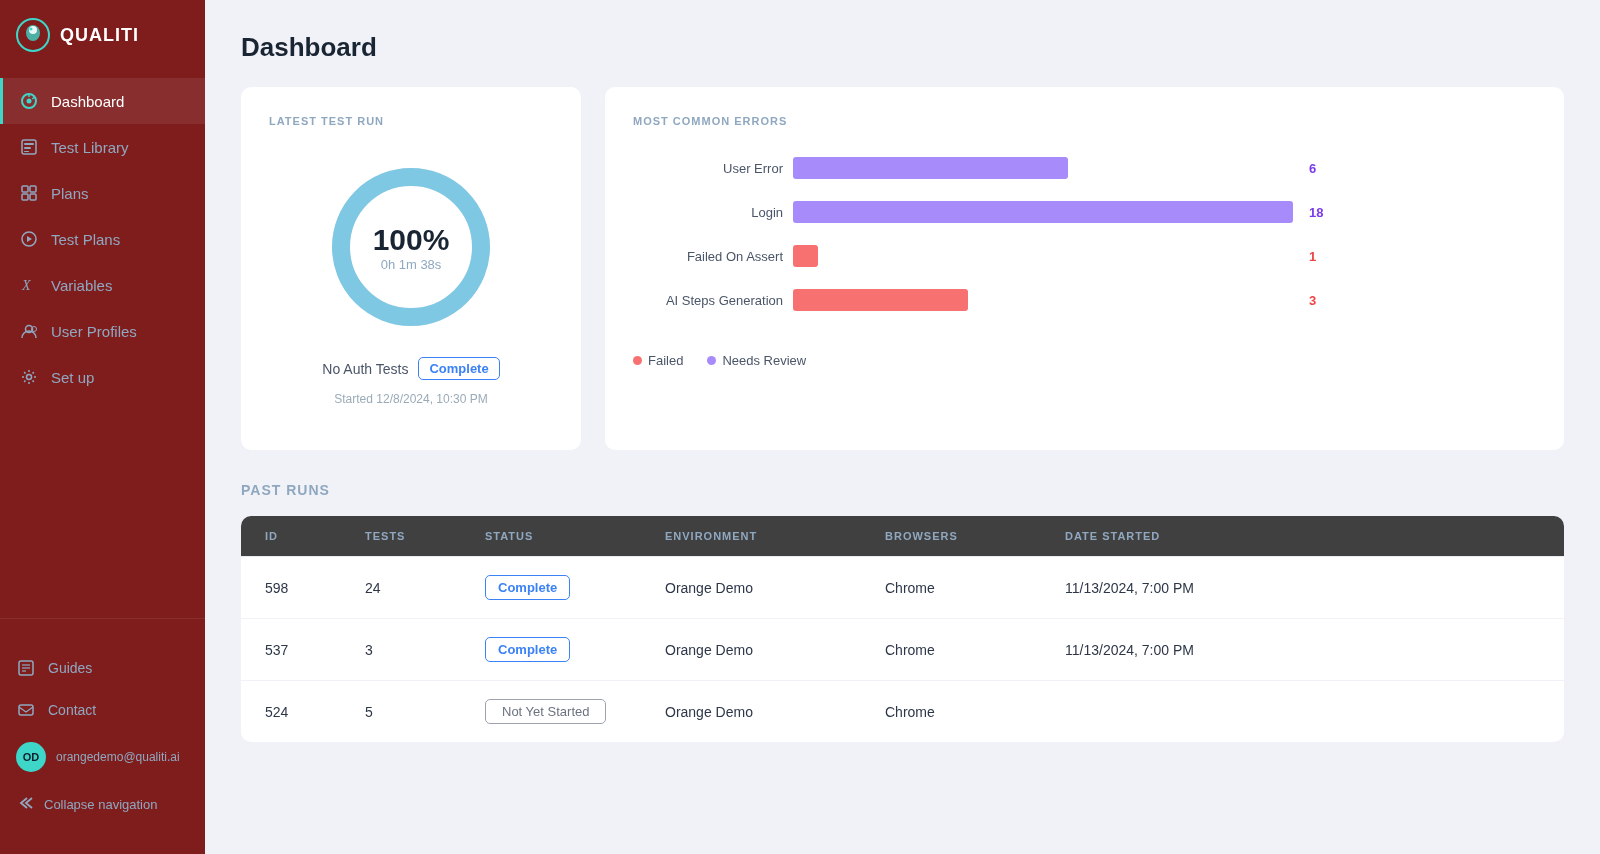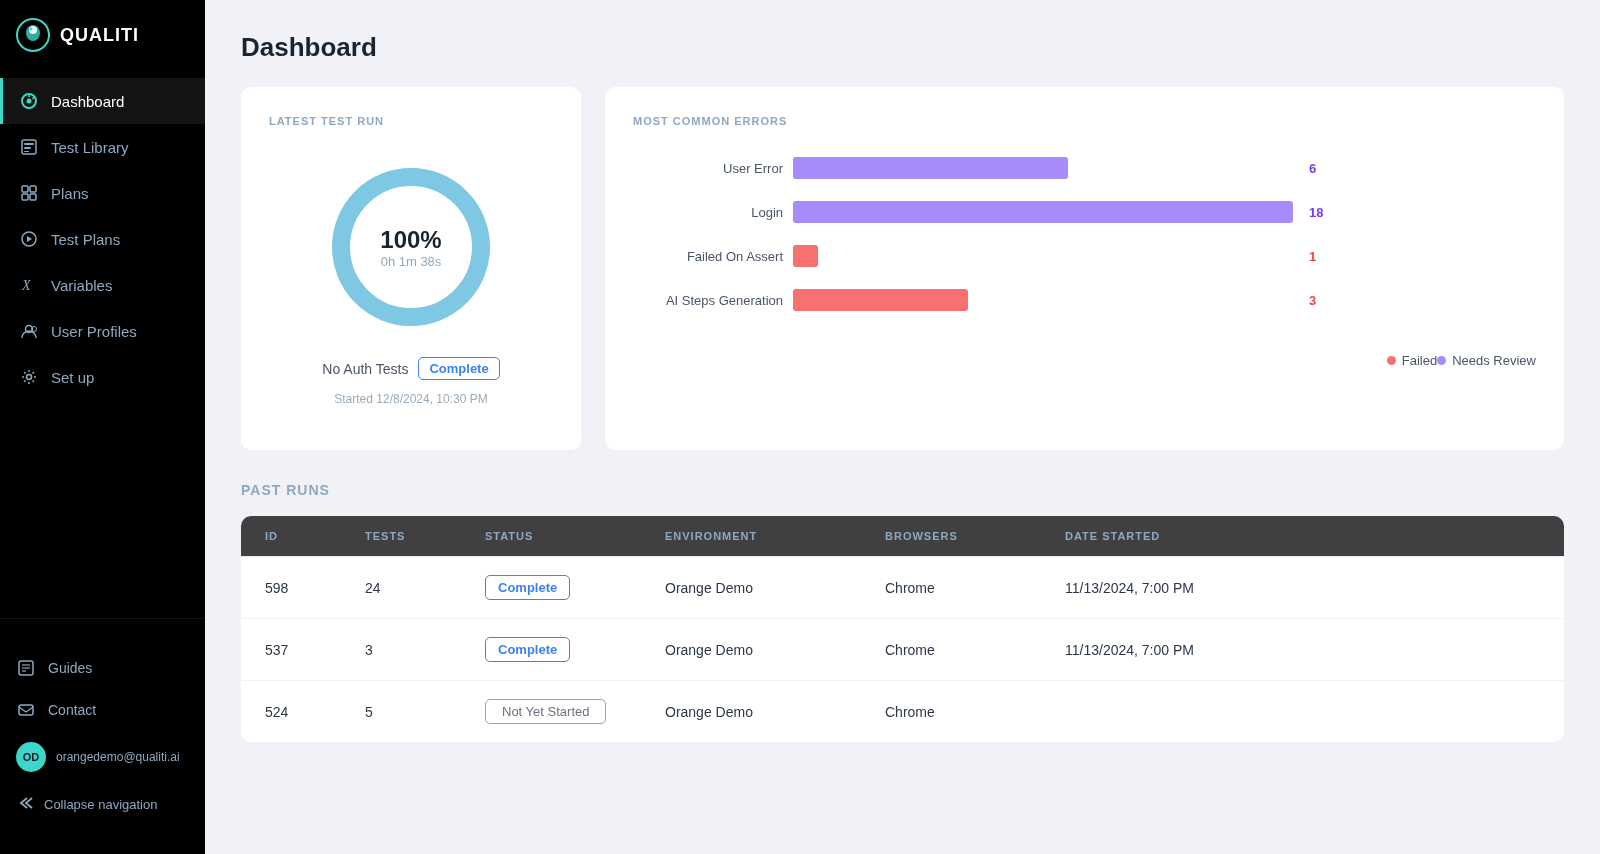--- a/index.html
+++ b/index.html
@@ -2,21 +2,21 @@
 <html><head>
   <meta charset="utf-8">
   <style>
     * { box-sizing: border-box; margin: 0; padding: 0; }
     body { font-family: -apple-system, BlinkMacSystemFont, 'Segoe UI', sans-serif; display: flex; height: 100vh; background: #f0f2f8; }
 
     
     .sidebar {
       width: 205px;
       min-width: 205px;
-      background: #000000;
+      background: #7f1d1d;
       display: flex;
       flex-direction: column;
       height: 100vh;
       color: #fff;
     }
     .sidebar-logo {
       display: flex;
       align-items: center;
       gap: 10px;
       padding: 18px 16px;
@@ -165,21 +165,21 @@
       transform: rotate(-90deg);
     }
     .donut-center {
       position: absolute;
       top: 50%;
       left: 50%;
       transform: translate(-50%, -50%);
       text-align: center;
     }
     .donut-pct {
-      font-size: 24px;
+      font-size: 30px;
       font-weight: 700;
       color: #1a2533;
     }
     .donut-time {
       font-size: 13px;
       color: #8fa8c0;
     }
     .test-status-row {
       display: flex;
       align-items: center;
@@ -236,21 +236,22 @@
       margin-left: 6px;
       flex-shrink: 0;
     }
     .bar-purple { background: #a78bfa; }
     .bar-red { background: #f87171; }
     .val-purple { color: #7c3aed; }
     .val-red { color: #ef4444; }
 
     .chart-legend {
       display: flex;
-      justify-content: flex-end;
+      justify-content: flex-start;
+      gap: 24px;
       margin-top: 10px;
     }
     .legend-item {
       display: flex;
       align-items: center;
       gap: 6px;
       font-size: 13px;
       color: #4a5568;
     }
     .legend-dot {

